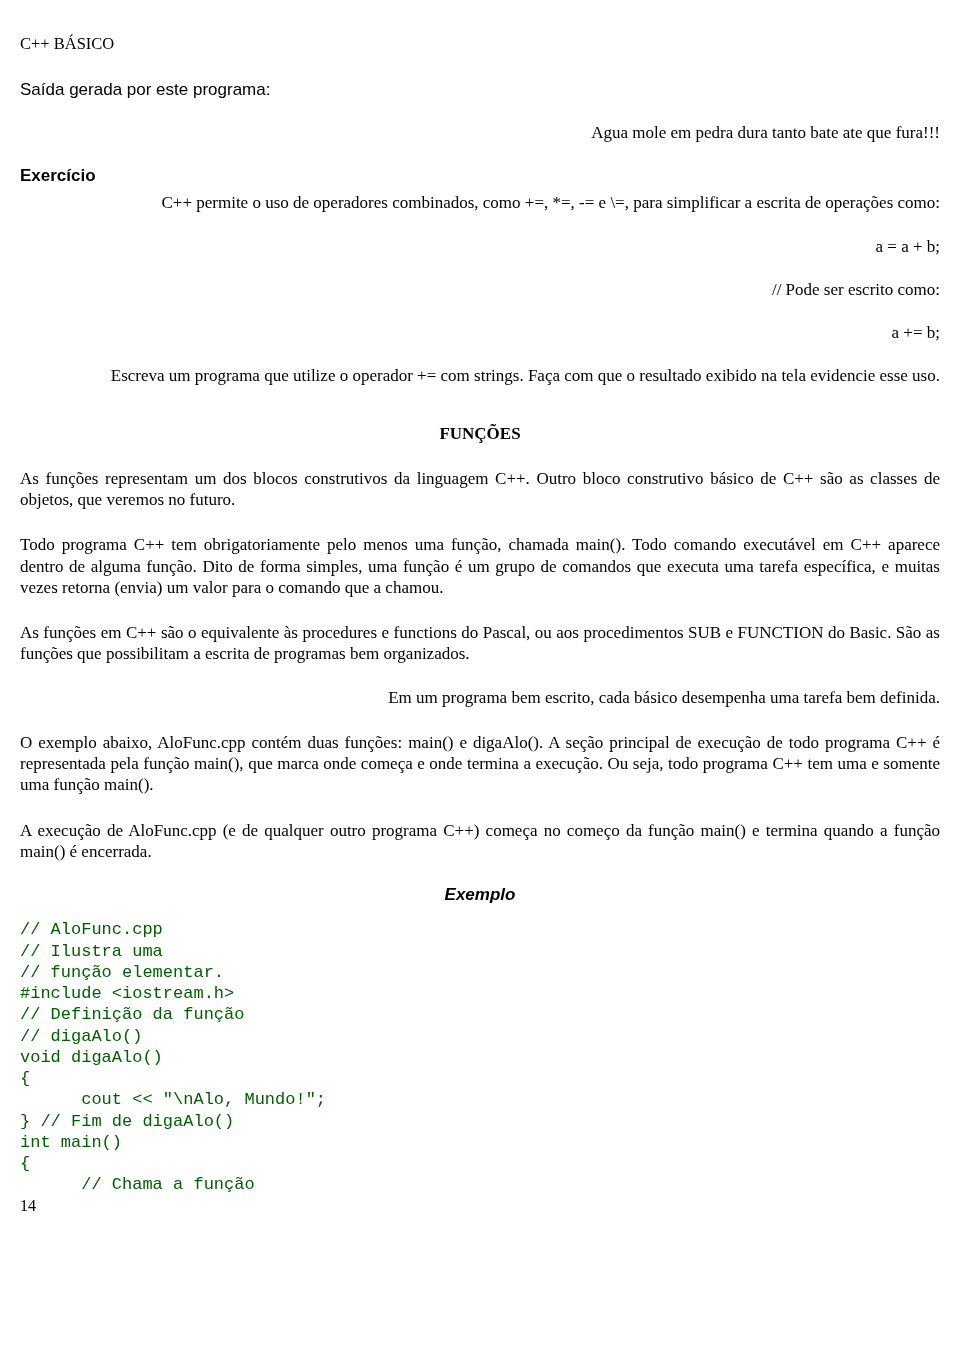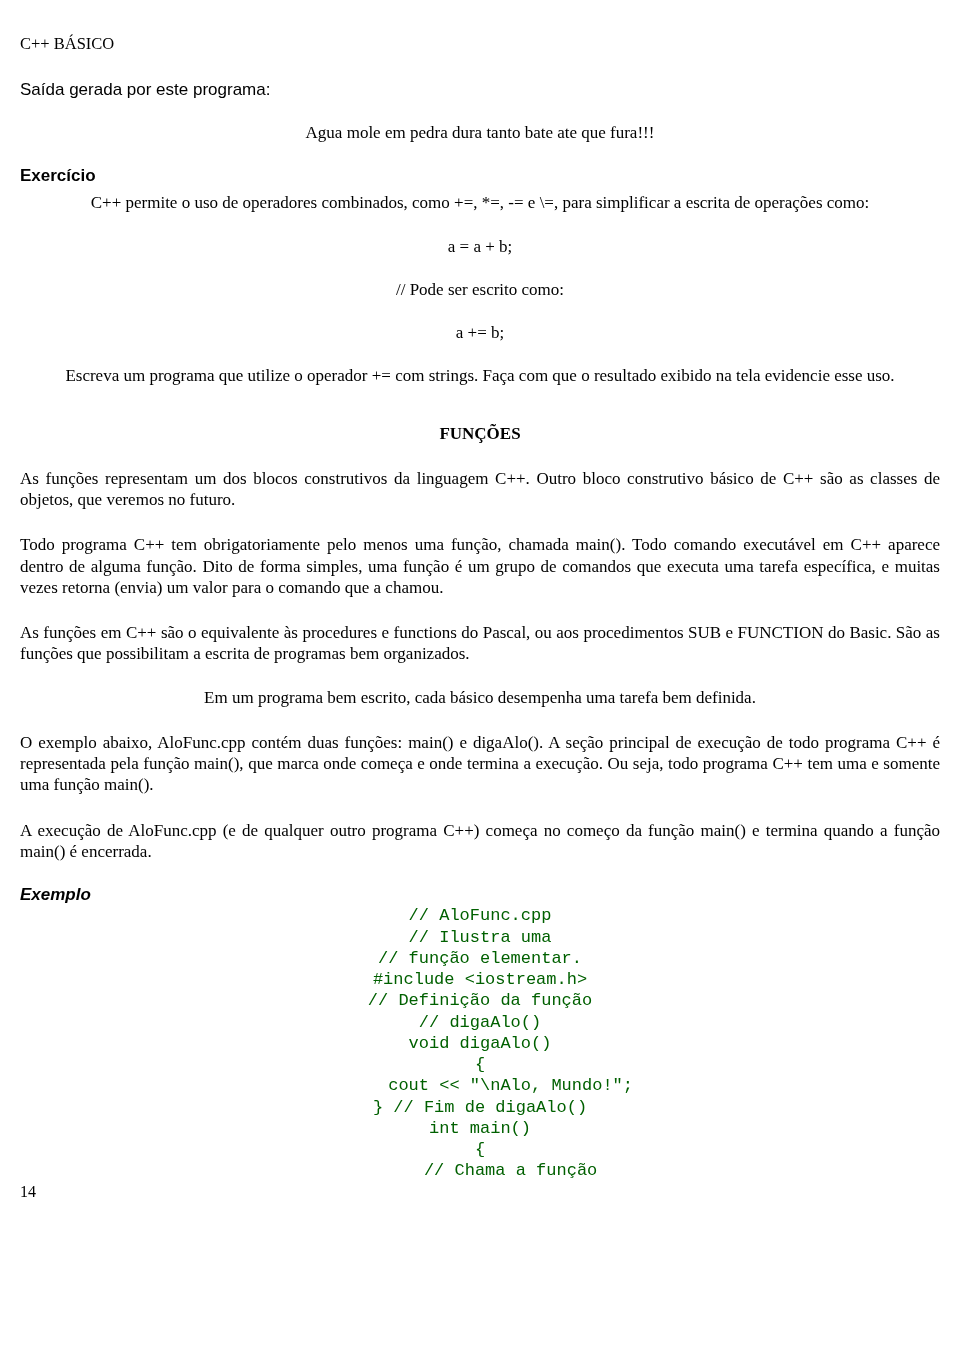--- a/index.html
+++ b/index.html
@@ -18,21 +18,21 @@
     margin-bottom: 24px;
     margin-top: 12px;
   }
   .output-label {
     font-family: Arial, Helvetica, sans-serif;
     font-size: 17px;
     margin-bottom: 22px;
   }
   p {
     margin: 0 0 22px 0;
-    text-align: center;
+    text-align: right;
   }
   p.justify {
     text-align: justify;
     margin-top: 24px;
   }
   .exercise-label {
     font-family: Arial, Helvetica, sans-serif;
     font-weight: bold;
     font-size: 17px;
     margin-bottom: 6px;
@@ -41,28 +41,29 @@
     font-weight: bold;
     text-align: center;
     margin: 36px 0 24px 0;
     font-size: 17px;
   }
   .example-label {
     font-family: Arial, Helvetica, sans-serif;
     font-weight: bold;
     font-style: italic;
     font-size: 17px;
+    margin-bottom: 14px;
+    text-align: center;
   }
   .code {
     font-family: "Courier New", Courier, monospace;
     font-size: 17px;
     color: #006000;
     white-space: pre;
     line-height: 1.25;
-    text-align: center;
   }
   .page-number {
     position: relative;
     width: 100%;
     font-size: 16px;
   }
 </style>
 </head>
 <body>
 

